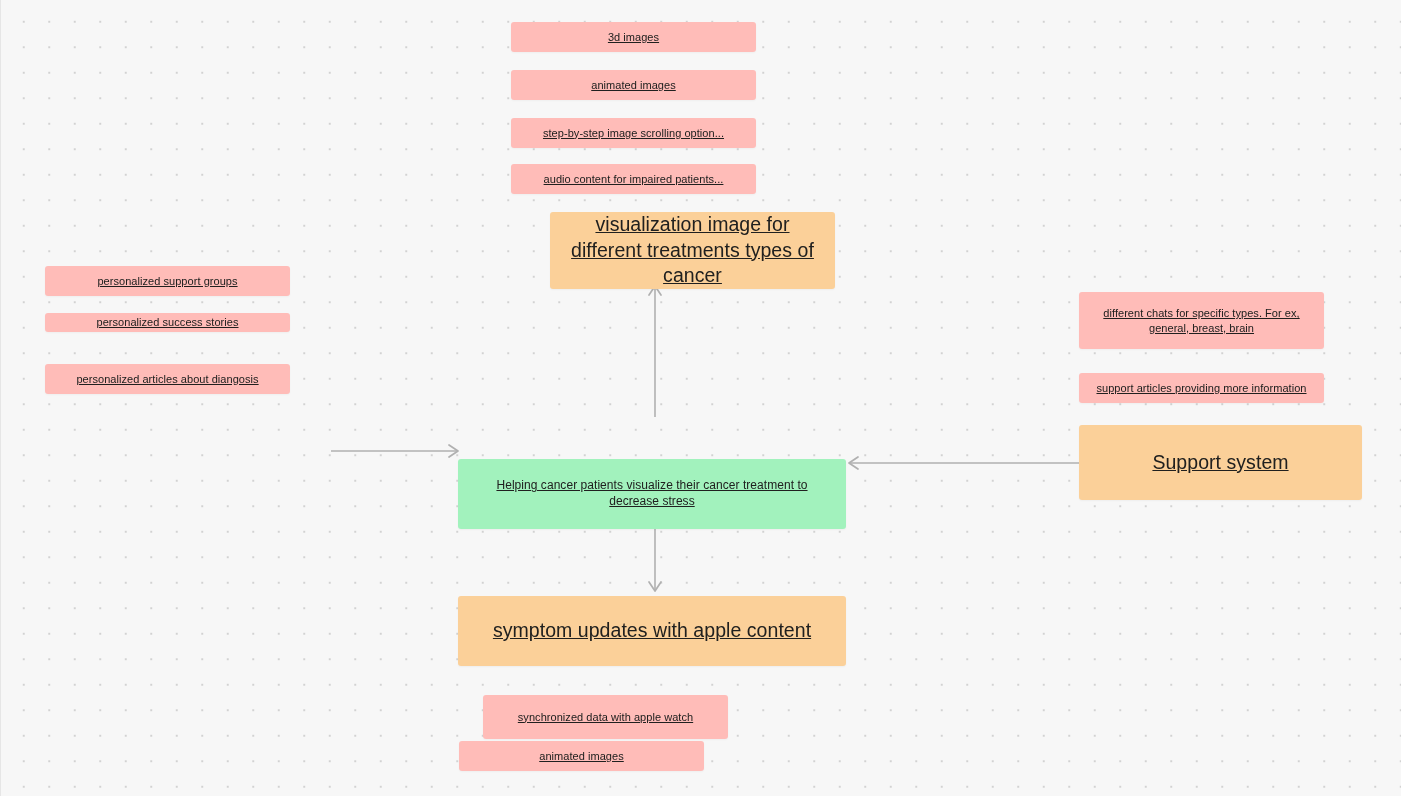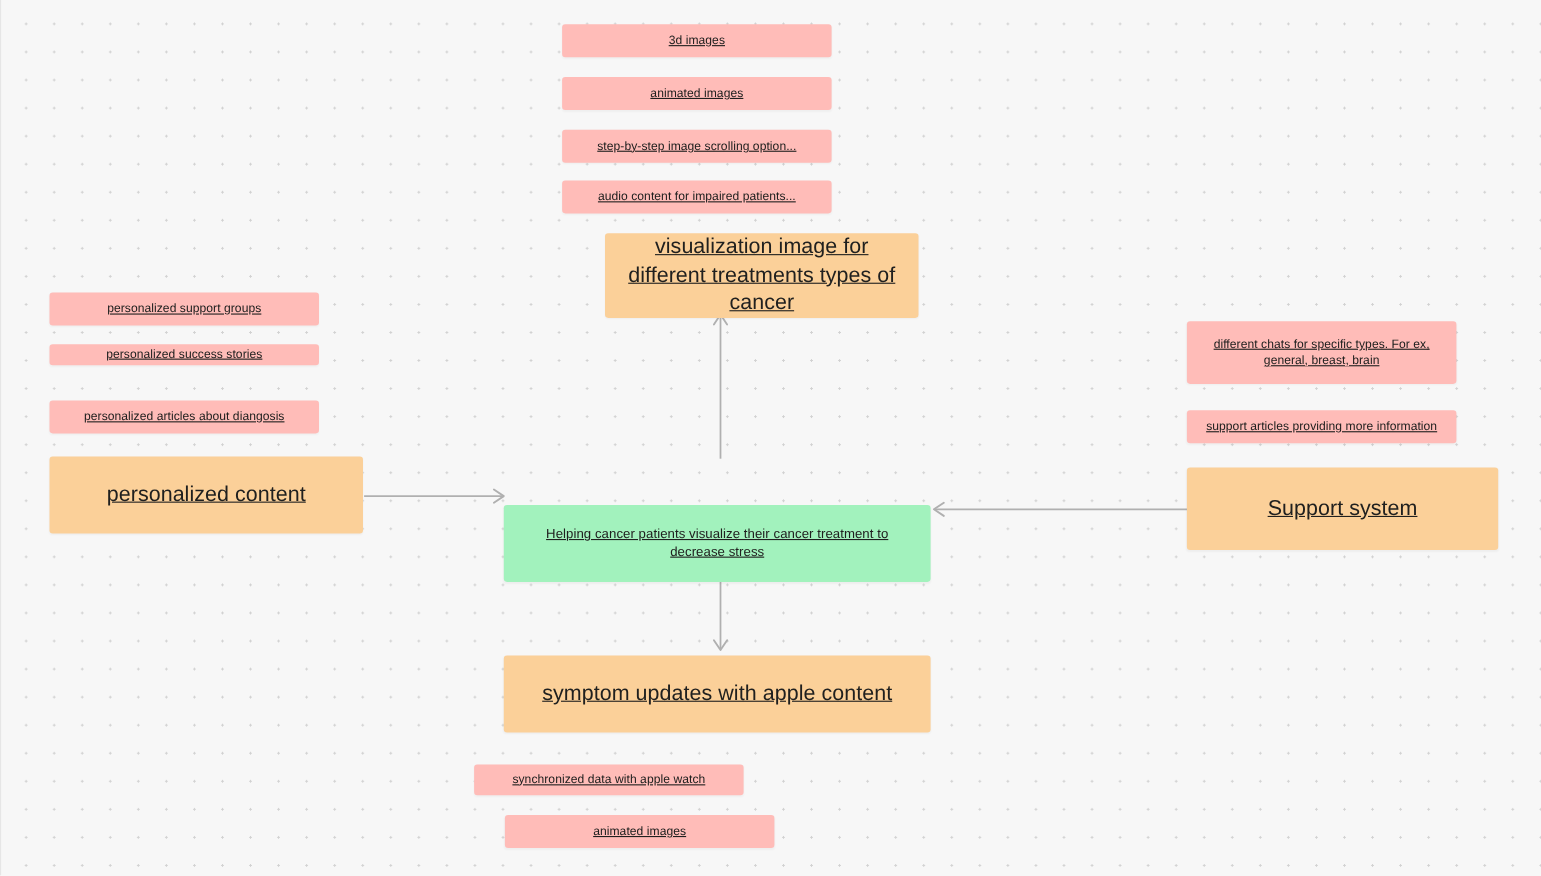--- a/index.html
+++ b/index.html
@@ -123,29 +123,28 @@
   <div class="node node-leaf" style="left:510px; top:164px; width:245px; height:30px;text-align:center;">audio content for impaired patients...</div>
 
   <div class="node node-branch" style="left:509px; top:212px; width:285px; height:77px;margin-left:40px;">visualization image for different treatments types of cancer</div>
 
   <div class="node node-leaf" style="left:44px; top:266px; width:245px; height:30px;">personalized support groups</div>
 
   <div class="node node-leaf" style="left:44px; top:313px; width:245px; height:19px;">personalized success stories</div>
 
   <div class="node node-leaf" style="left:44px; top:364px; width:245px; height:30px;">personalized articles about diangosis</div>
 
-  <div class="node node-branch" style="left:44px; top:415px; width:285px; height:70px;">personalized content</div>
 
   <div class="node node-leaf" style="left:1078px; top:292px; width:245px; height:57px;">different chats for specific types. For ex, general, breast, brain</div>
 
   <div class="node node-leaf" style="left:1078px; top:373px; width:245px; height:30px;">support articles providing more information</div>
 
   <div class="node node-branch" style="left:1078px; top:425px; width:283px; height:75px;">Support system</div>
 
   <div class="node node-root" style="left:457px; top:415px; width:388px; height:70px;">Helping cancer patients visualize their cancer treatment to decrease stress</div>
 
   <div class="node node-branch" style="left:457px; top:596px; width:388px; height:70px;">symptom updates with apple content</div>
 
-  <div class="node node-leaf" style="left:430px; top:695px; width:245px; height:28px;">synchronized data with apple watch</div>
+  <div class="node node-leaf" style="left:482px; top:695px; width:245px; height:44px;">synchronized data with apple watch</div>
 
   <div class="node node-leaf" style="left:458px; top:741px; width:245px; height:30px;">animated images</div>
 
 </div>
 
 </body></html>

